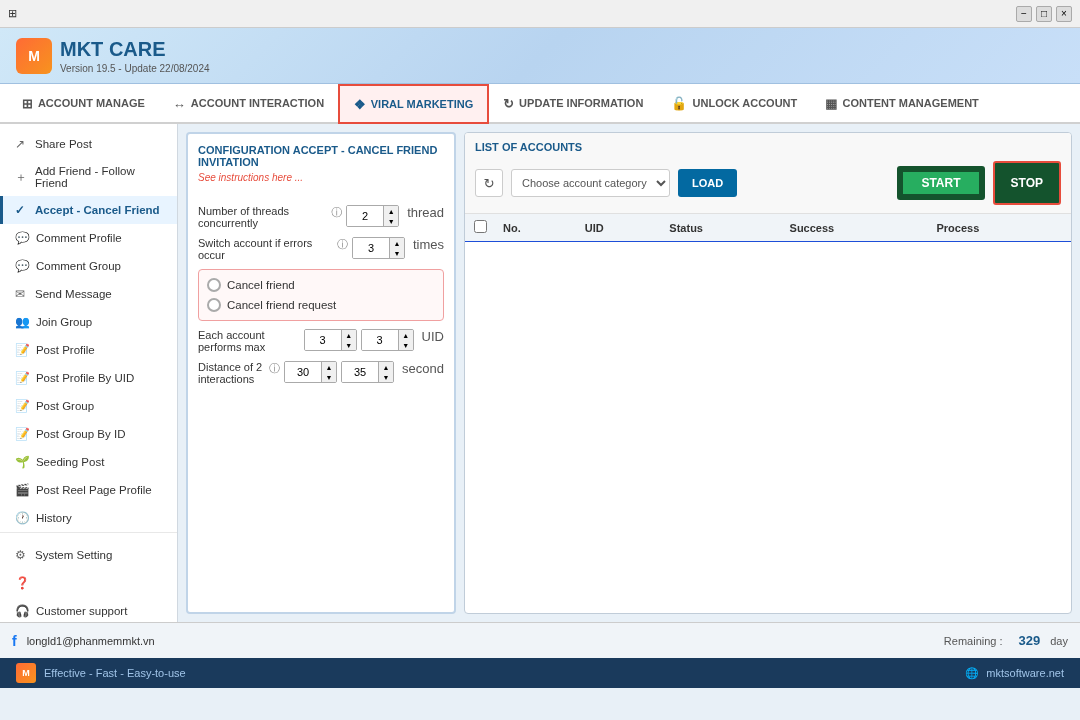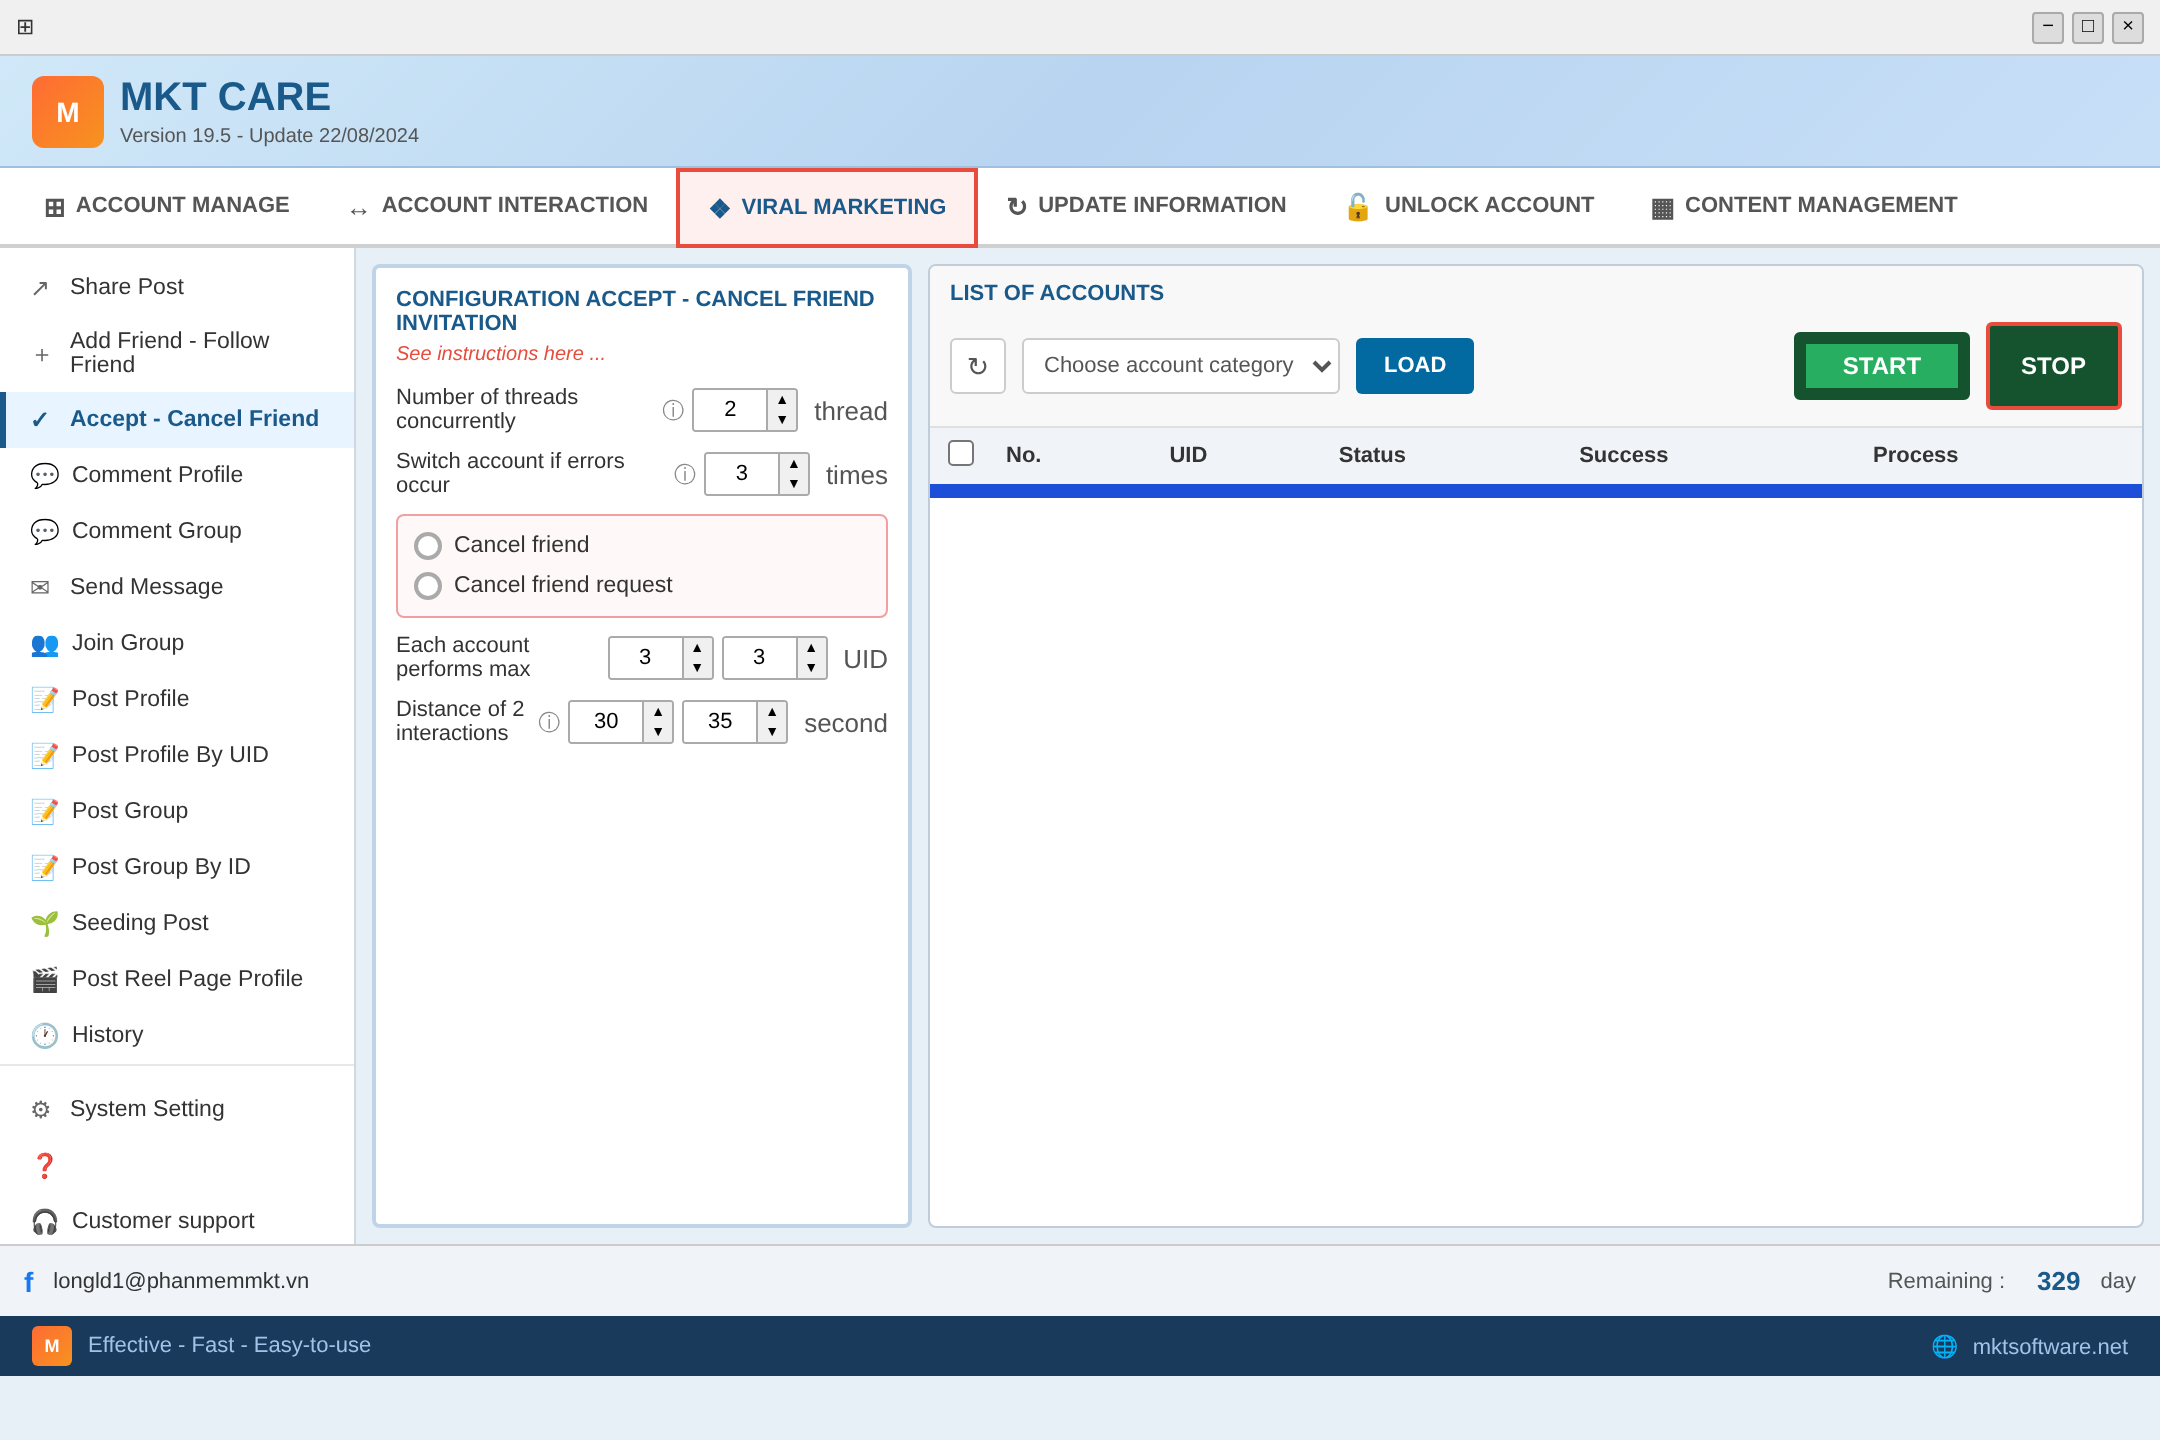--- a/index.html
+++ b/index.html
@@ -117,27 +117,27 @@
     .panel-title {
       font-size: 11px;
       font-weight: 700;
       color: #1a5a8a;
       margin-bottom: 4px;
       text-transform: uppercase;
     }
     .panel-subtitle {
       font-size: 10px;
       color: #e74c3c;
-      margin-bottom: 10px;
+      margin-bottom: 22px;
       font-style: italic;
     }
 
     .form-row {
       display: flex;
-      align-items: center;
+      align-items: flex-start;
       margin-bottom: 8px;
       gap: 4px;
     }
     .form-label {
       font-size: 11px;
       color: #333;
       flex: 1;
     }
     .form-unit {
       font-size: 13px;
@@ -317,21 +317,21 @@
     .accounts-table {
       flex: 1;
       overflow-y: auto;
     }
     table {
       width: 100%;
       border-collapse: collapse;
     }
     thead th {
       background: #f0f4f8;
-      border-bottom: 7px solid #1d4ed8;
+      border-bottom: 1px solid #1d4ed8;
       padding: 6px 8px;
       font-size: 11px;
       font-weight: 600;
       color: #333;
       text-align: left;
       margin-left: 20px;
     }
     thead th:first-child { width: 30px; text-align: center; }
 
     

